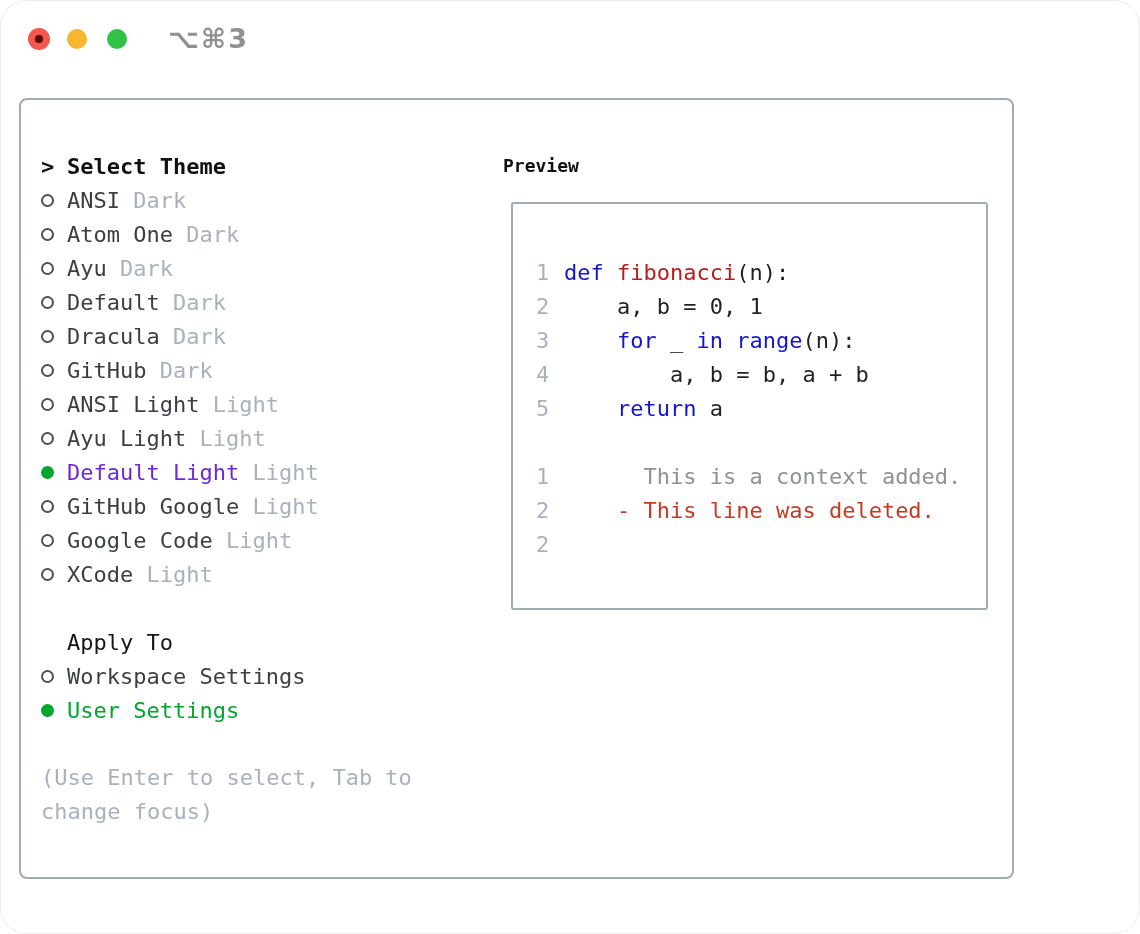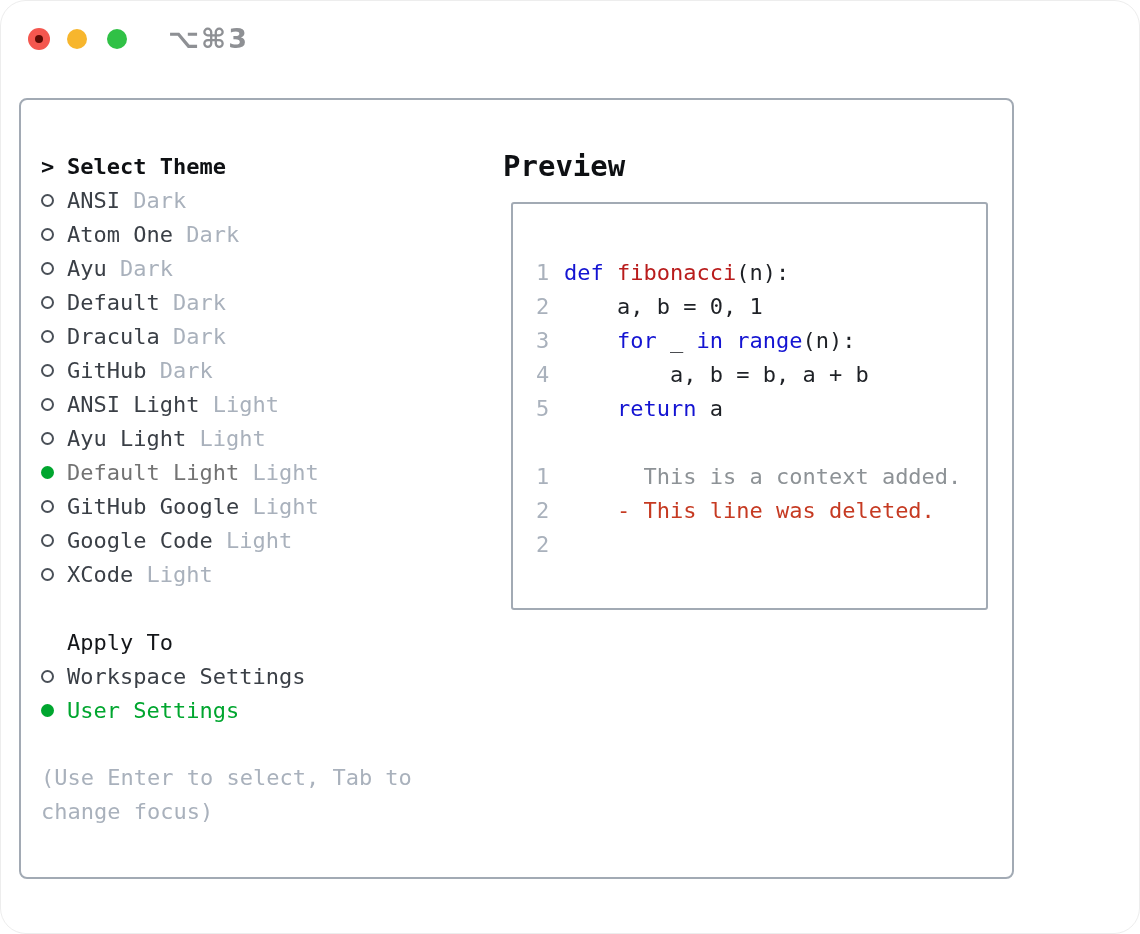--- a/index.html
+++ b/index.html
@@ -26,30 +26,30 @@
     border:2px solid #a2aab4;border-radius:8px;box-sizing:border-box;background:#ffffff;
   }
   .left-col{position:absolute;left:20px;top:49px;width:440px;font-size:22px;}
   .row{display:flex;align-items:center;height:34px;white-space:pre;}
   .row .bullet-cell{width:26px;display:flex;align-items:center;}
   .radio{width:13px;height:13px;border-radius:50%;border:2px solid #4a5058;box-sizing:border-box;}
   .radio.sel{background:#00a62f;border-color:#00a62f;}
   .prefix{width:26px;font-weight:700;color:#0e1013;}
   .list-heading{font-weight:700;color:#0e1013;}
   .theme-name{color:#3a3f46;}
-  .theme-name.sel{color:#737373;}
+  .theme-name.sel{color:#6d28d9;}
   .theme-tag{color:#a9b1bc;}
   .apply-heading{color:#141619;}
   .opt-label{color:#3a3f46;}
   .opt-label.sel{color:#00a62f;}
   .spacer{height:34px;}
   .help{color:#a9b1bc;line-height:34px;width:428px;white-space:normal;}
   
   .preview-heading{position:absolute;left:482px;top:49px;height:34px;line-height:34px;
-    font-size:29px;font-weight:700;color:#0e1013;}
+    font-size:18px;font-weight:700;color:#0e1013;}
   .preview-box{
     position:absolute;left:490px;top:102px;width:477px;height:408px;
     border:2px solid #a2aab4;border-radius:3px;box-sizing:border-box;background:#ffffff;
   }
   .codewrap{position:absolute;left:23px;top:52px;font-size:22px;}
   .code-line{display:flex;height:34px;line-height:34px;white-space:pre;}
   .lnum{width:28px;color:#a9b1bc;}
   .seg-pl{color:#1e2126;}
   .seg-kw{color:#1414d2;}
   .seg-fn{color:#b91c1c;}

